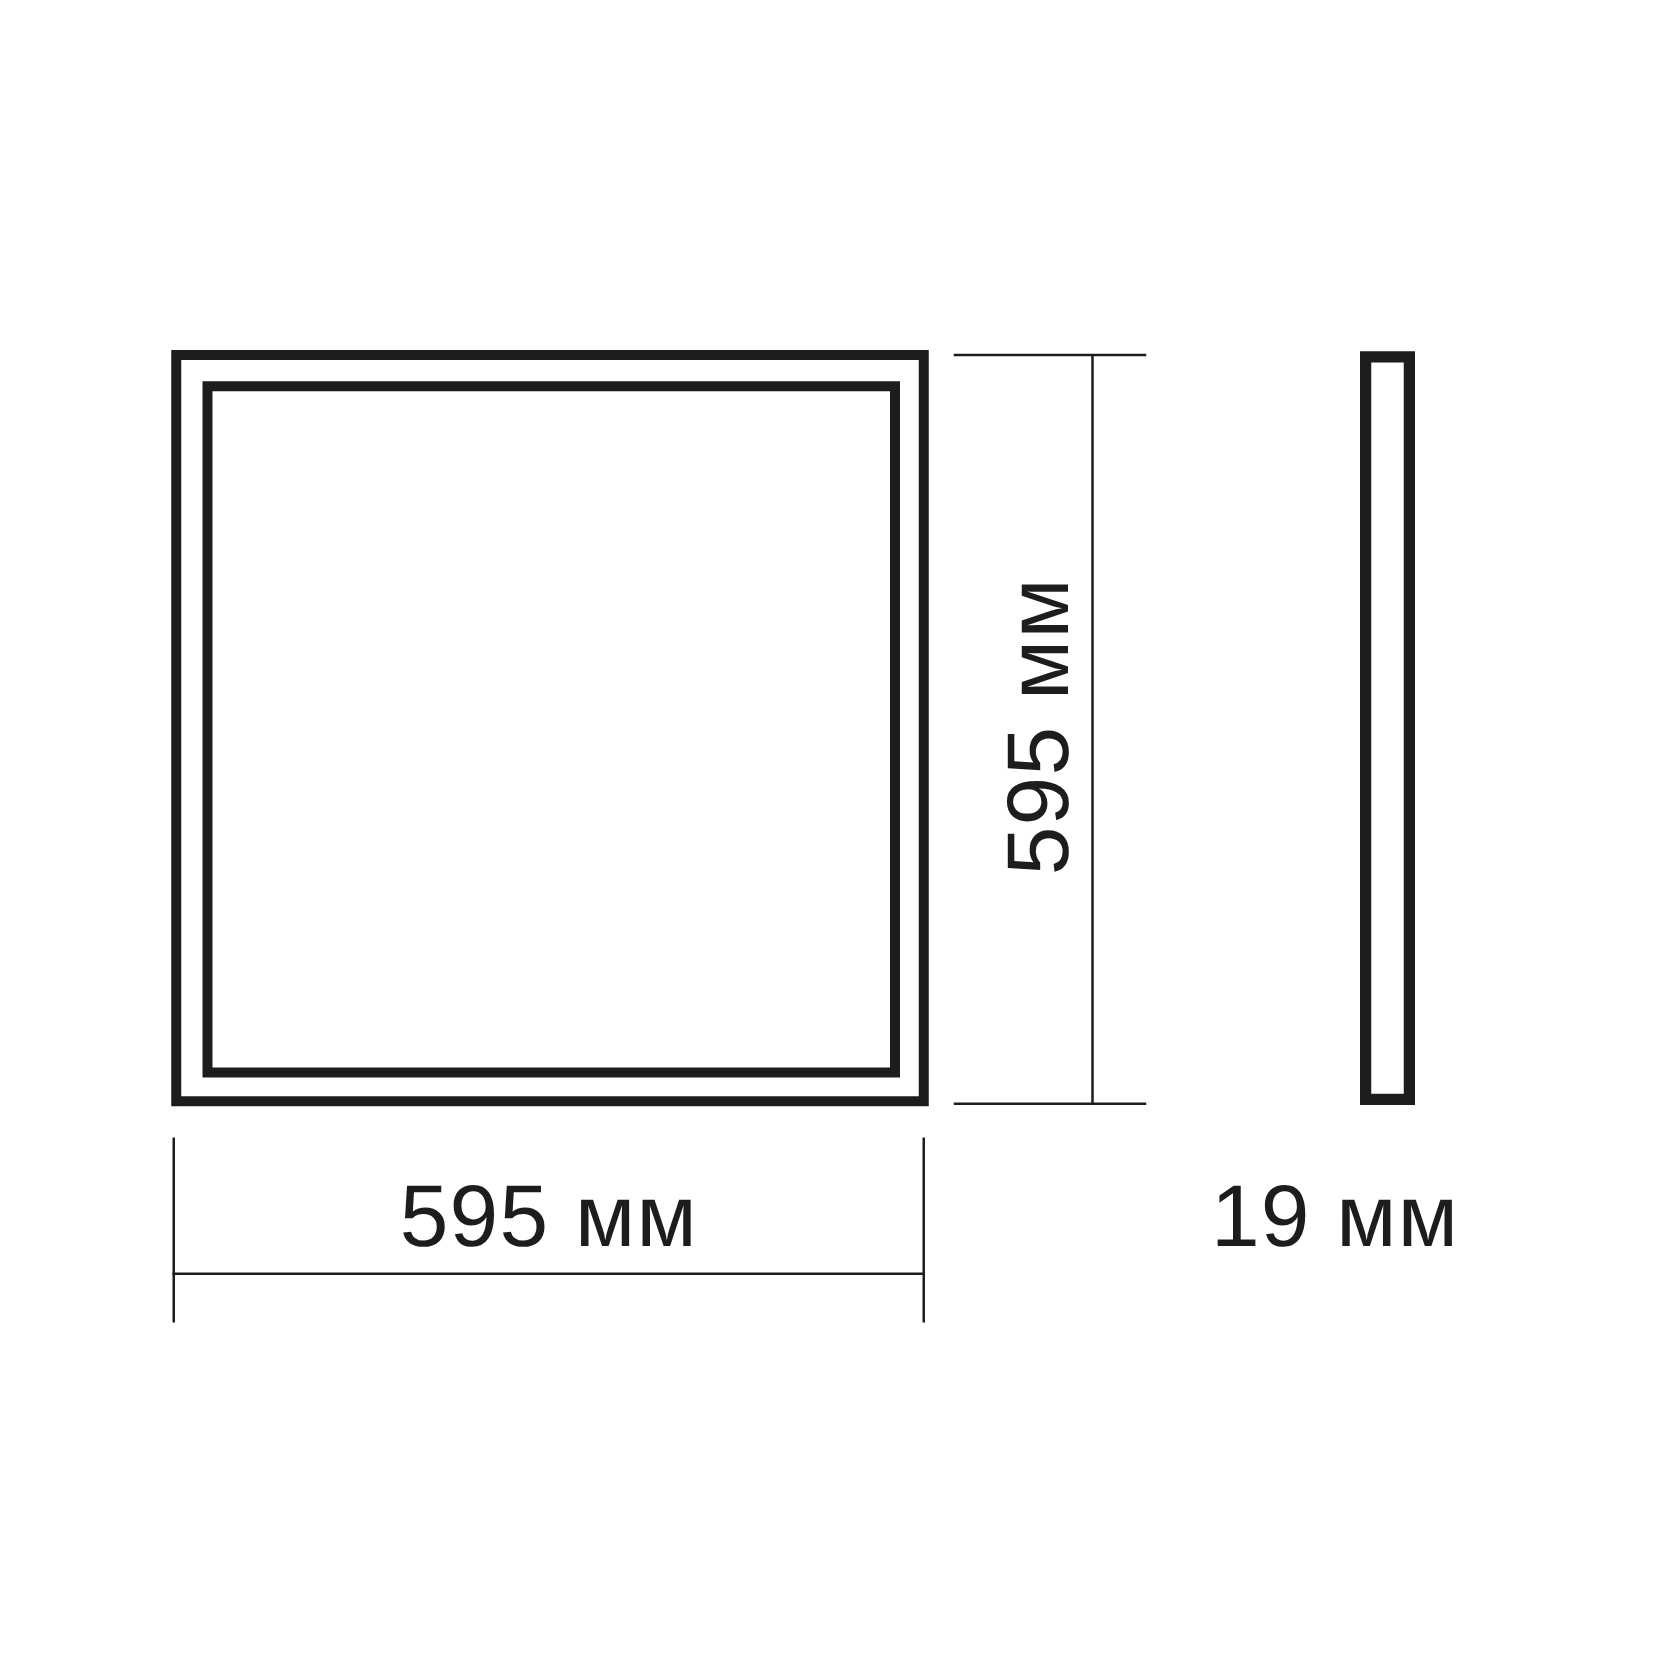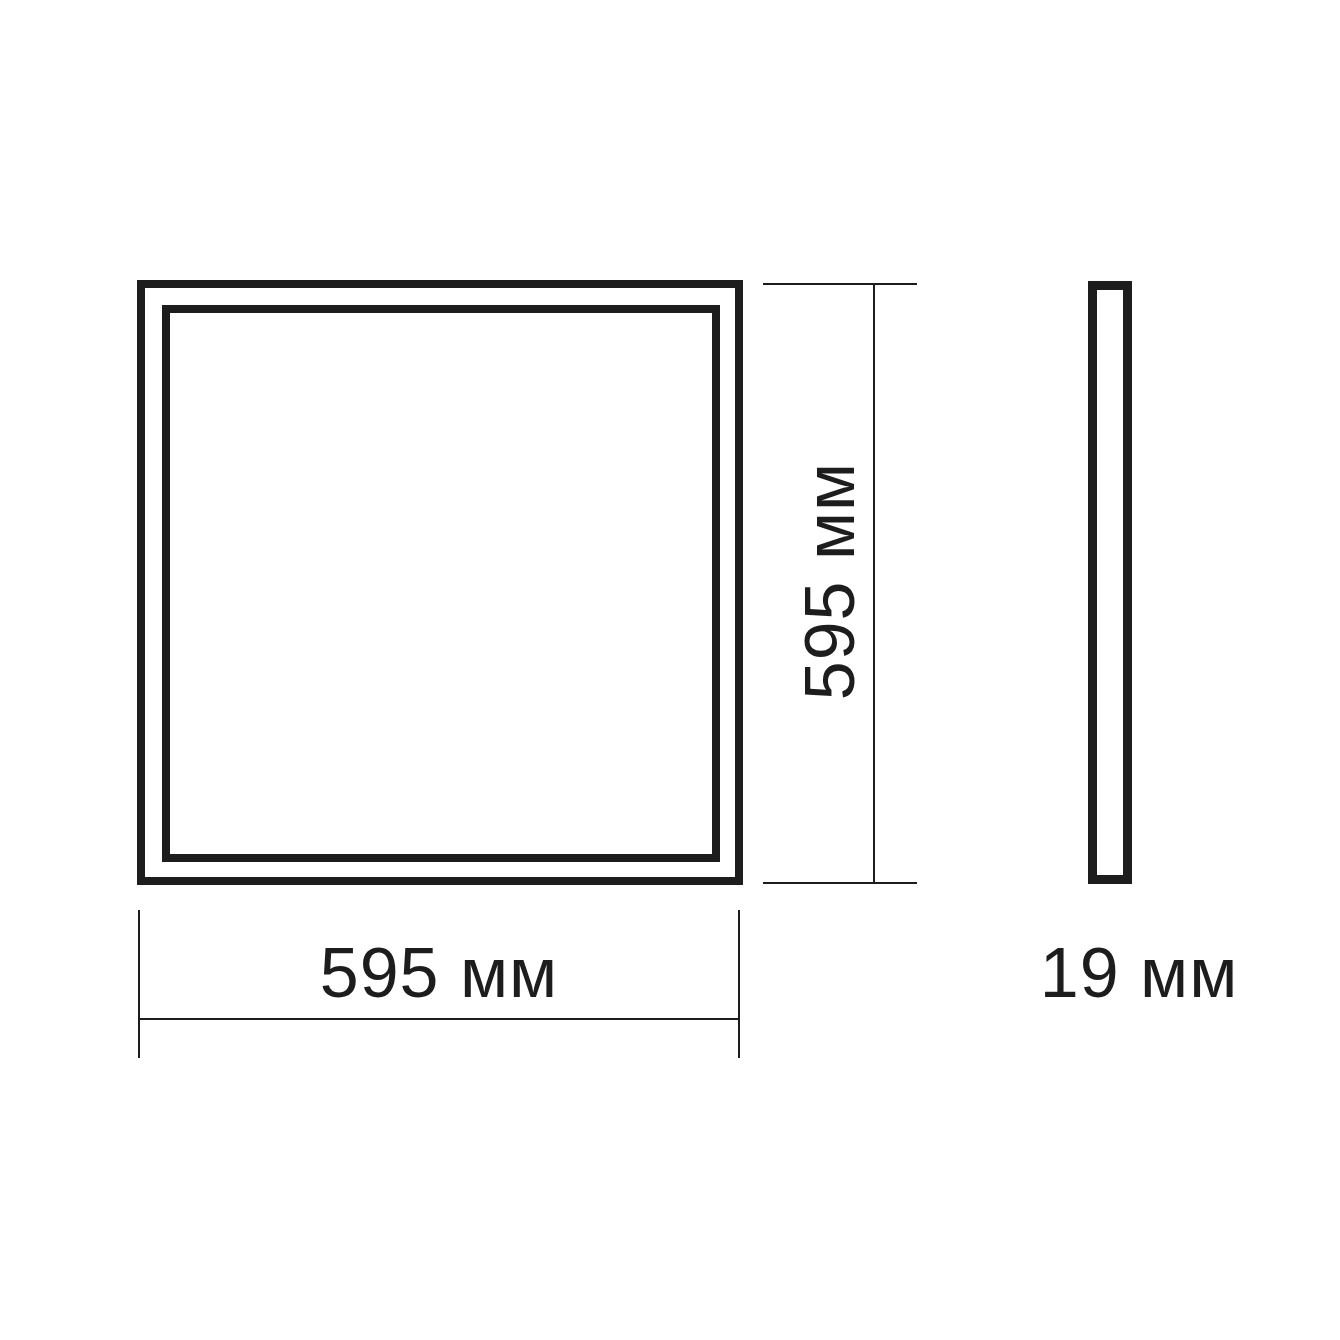--- a/index.html
+++ b/index.html
@@ -60,21 +60,21 @@
   .height-label {
     left: 680px; top: 539px;
     width: 300px; height: 84px;
     transform: rotate(-90deg);
   }
   .width-label {
     left: 289px; top: 931px;
     width: 300px; height: 84px;
   }
   .depth-label {
-    left: 989px; top: 931px;
+    left: 918px; top: 931px;
     width: 300px; height: 84px;
   }
 </style>
 </head>
 <body>
 
 <div class="canvas">
 
   <div>
     <div class="frame outer-frame"></div>

